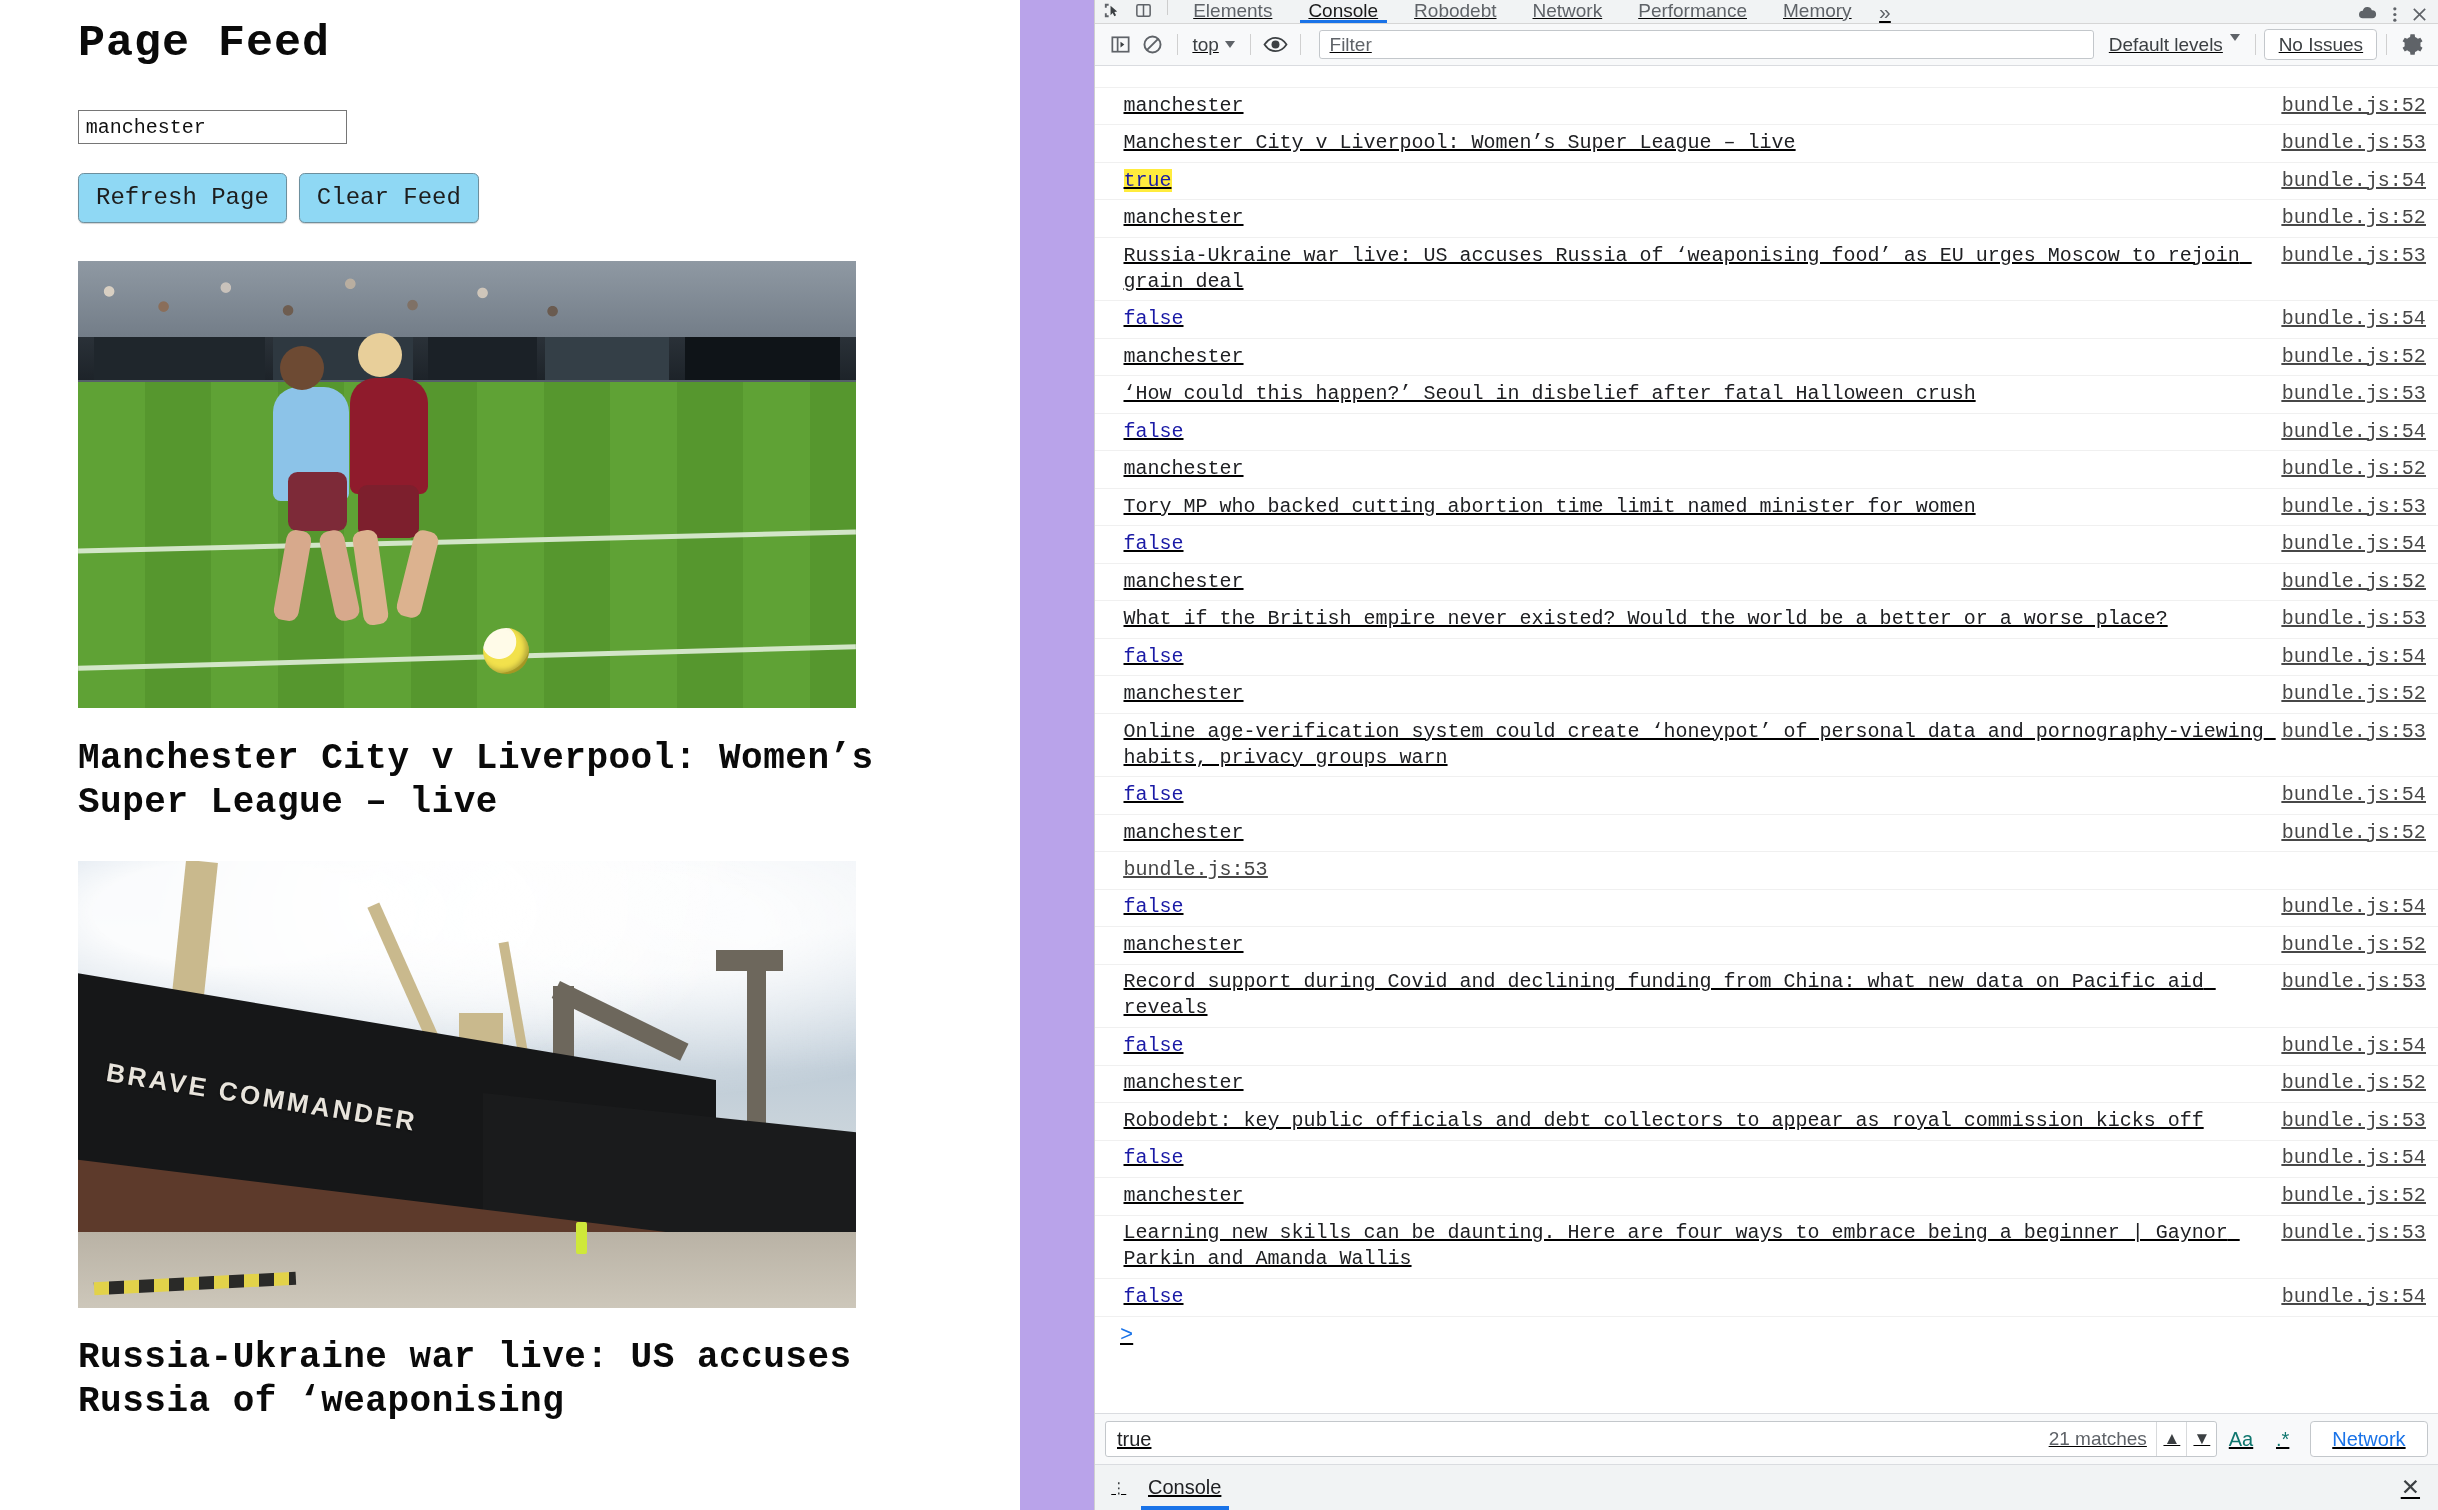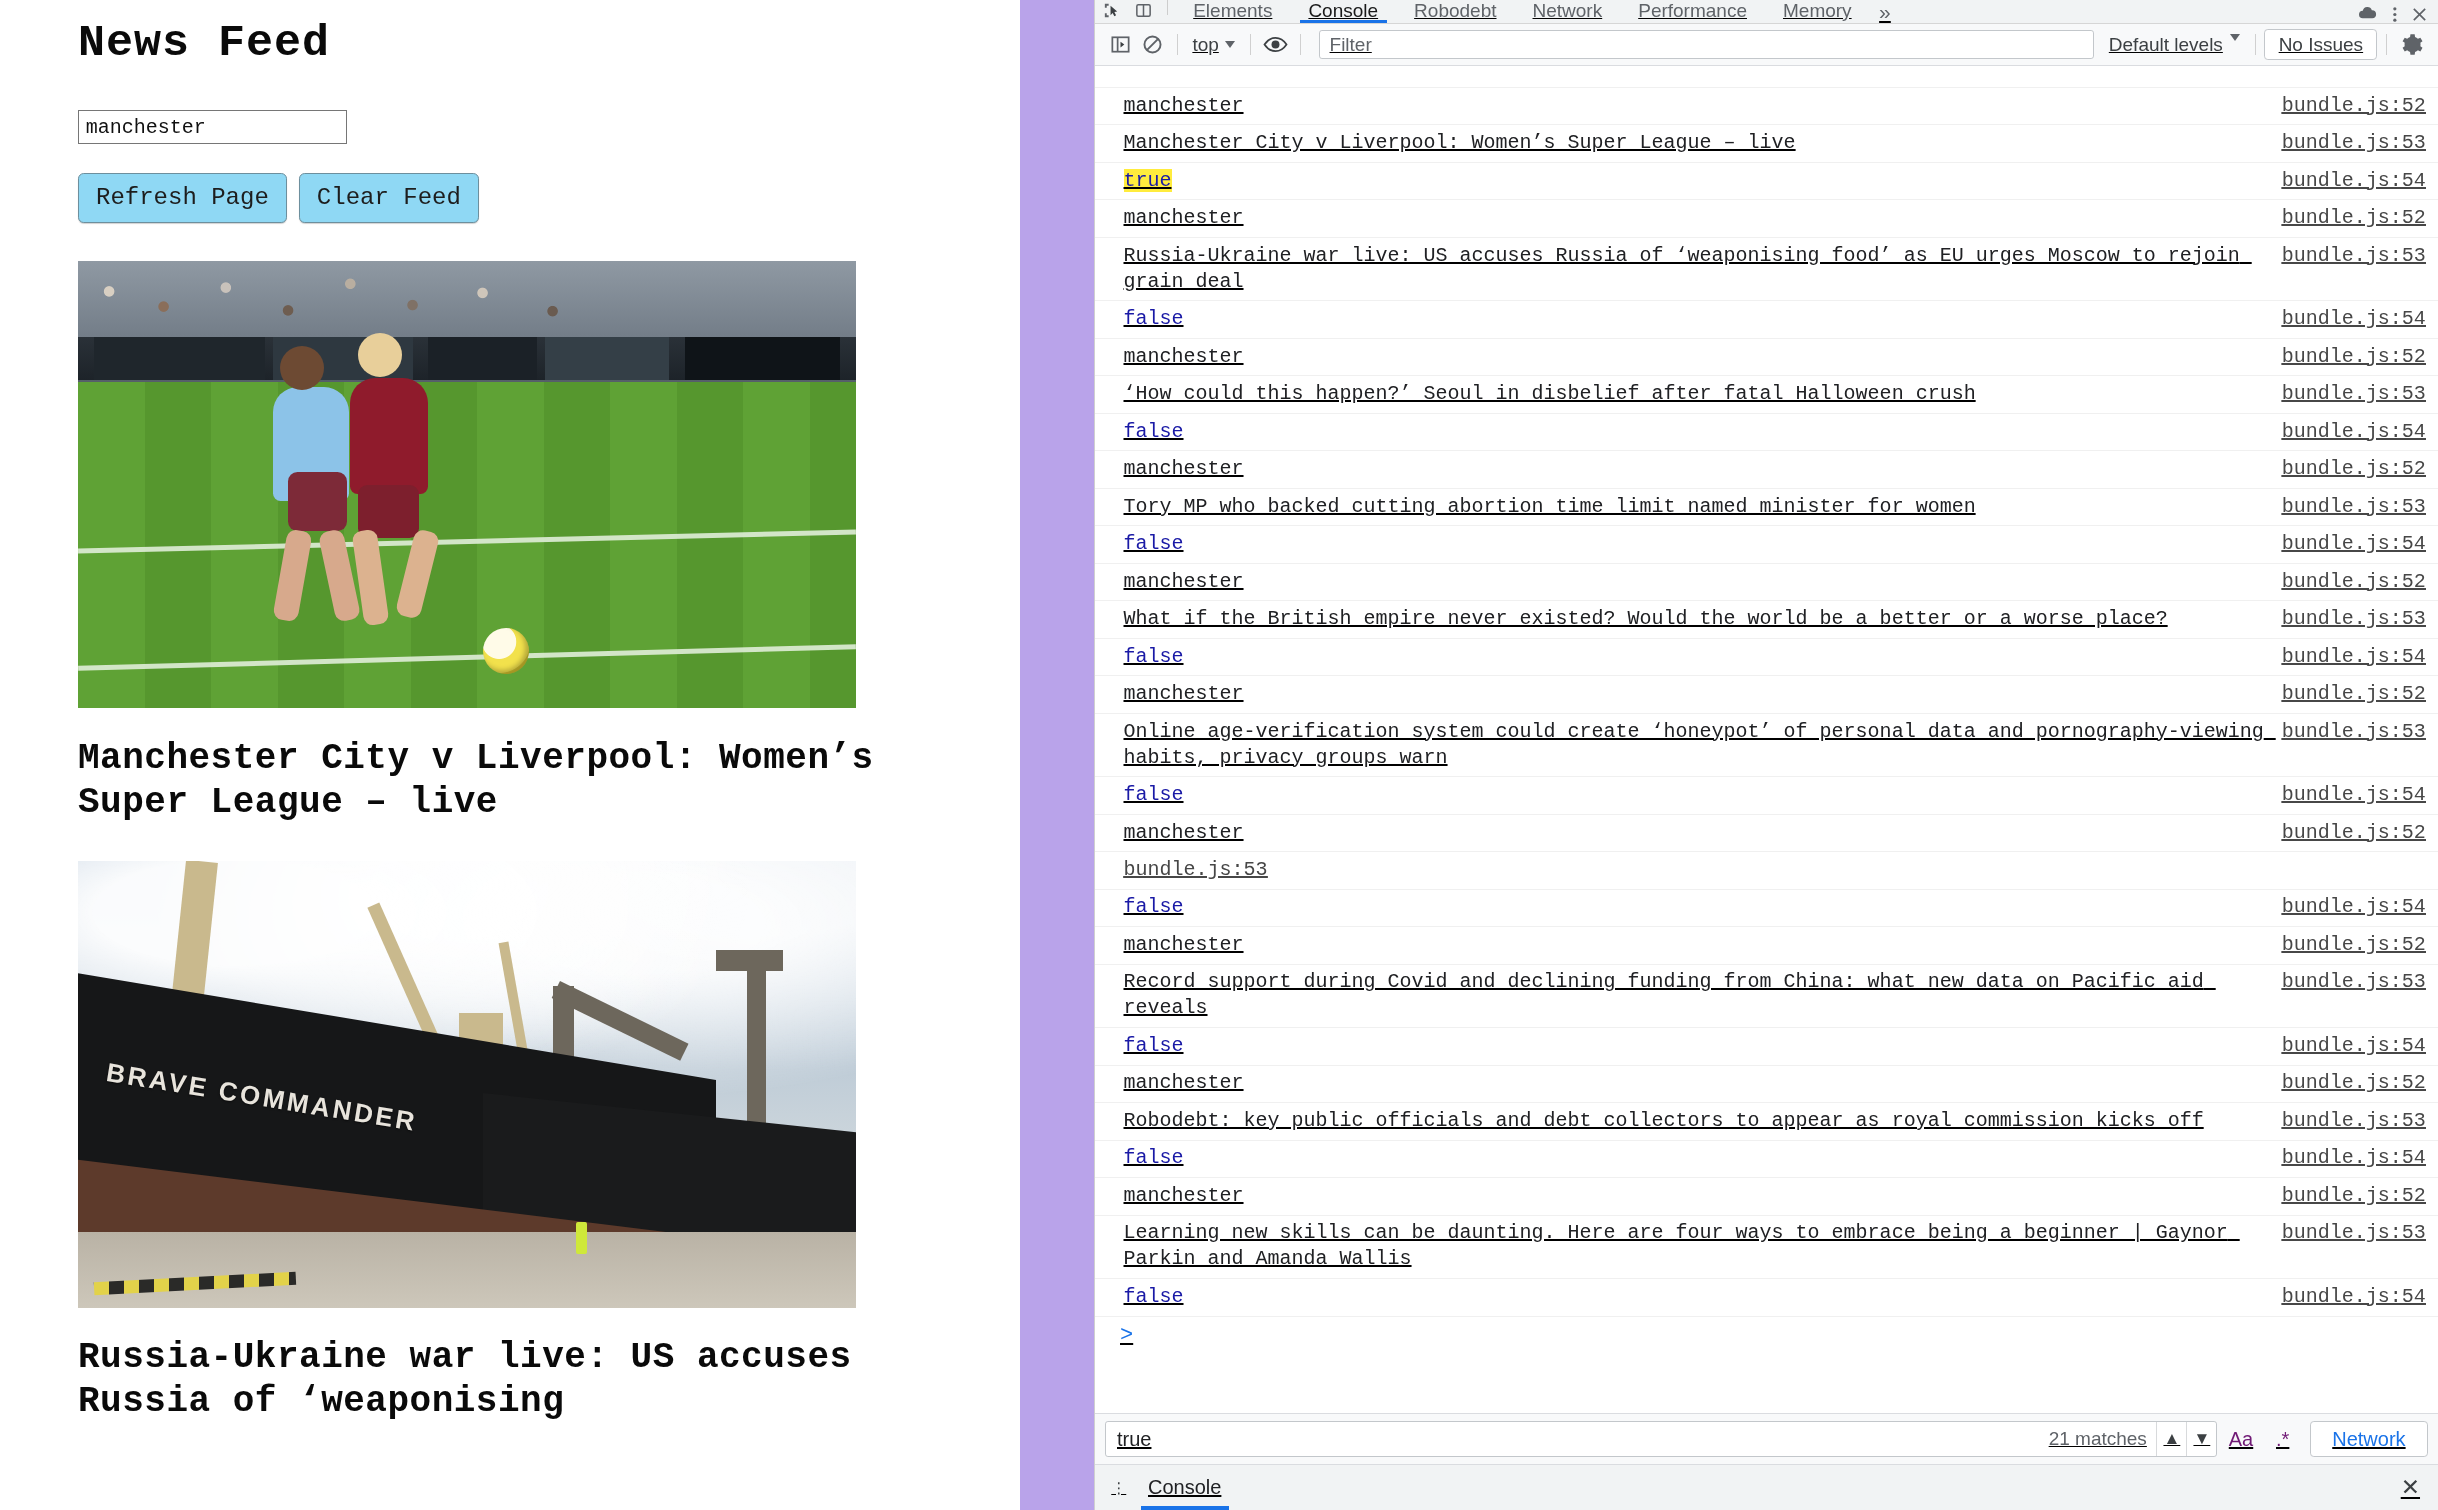--- a/index.html
+++ b/index.html
@@ -324,21 +324,21 @@
     height:100%;
   }
   .sb-matches { font-size:19px; color:#5f6368; padding: 0 9.5px; white-space:nowrap;}
   .sb-navbtn {
     width:30px; height:100%;
     border-left:1px solid #d8dadc;
     display:flex;align-items:center;justify-content:center;
     color:#3c4043; font-size:17px; cursor:pointer;
   }
   .sb-opt {
-    font-size:20px; color:#701a75; padding: 0 11.4px; cursor:pointer;
+    font-size:20px; color:#0f766e; padding: 0 11.4px; cursor:pointer;
     font-family:"Liberation Sans",sans-serif;
   }
   .sb-cancel {
     margin-left:9.5px;
     background:#fff; border:1px solid #c3c7cb; border-radius:3.8px;
     color:#1a73e8; font-size:20px; padding:5.7px 21px; cursor:pointer;
     white-space:nowrap;
   }
 
   
@@ -362,21 +362,21 @@
   .svgic { display:block; }
 </style>
 </head>
 <body>
 
 <div id="root">
 
   <div class="page-pane">
     <div class="page-inner">
 
-      <h1 class="page-title">News Feed</h1>
+      <h1 class="page-title">Page Feed</h1>
 
       <input class="search-input" type="text" value="manchester" style="">
 
       <div class="btn-row">
         <button class="feed-btn">Refresh Page</button>
         <button class="feed-btn">Clear Feed</button>
       </div>
 
       <div class="article">
         <div class="article-thumb photo-football">

